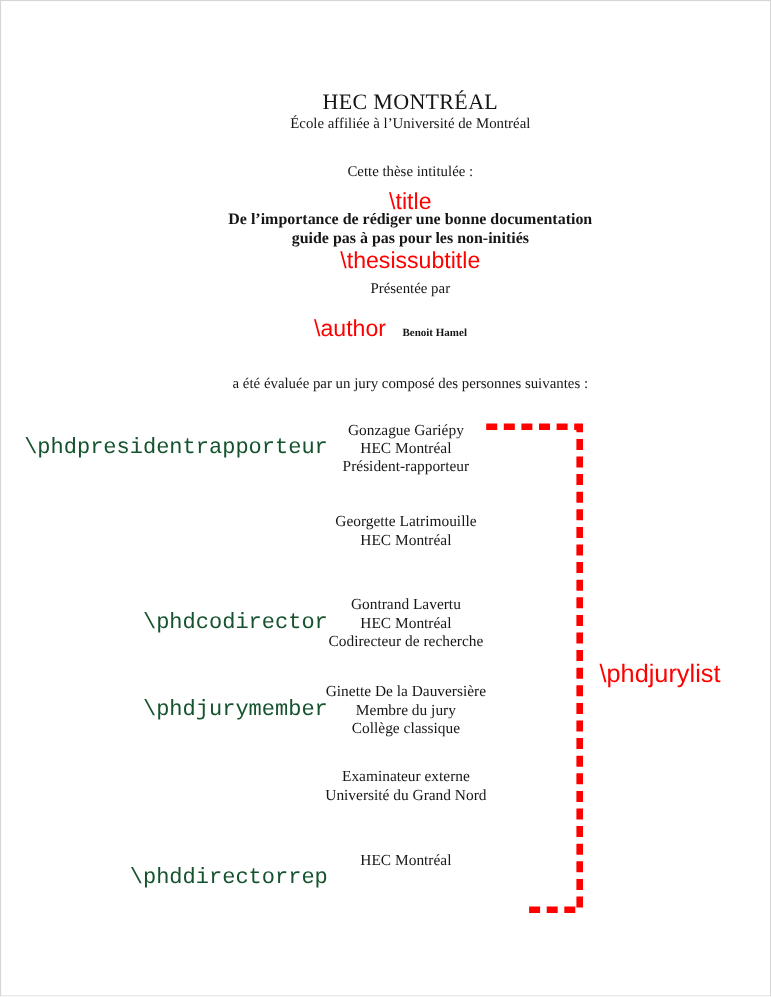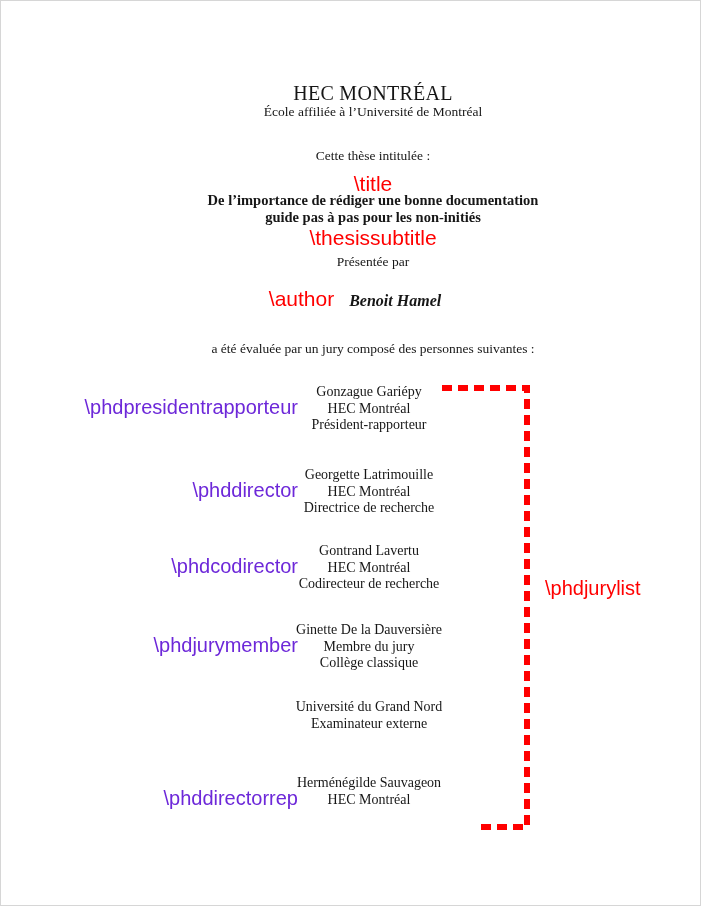--- a/index.html
+++ b/index.html
@@ -45,58 +45,57 @@
   .thesis-title {
     font-size: 14.5px;
     line-height: 16.5px;
     font-weight: bold;
   }
   .author-row {
     top: 286px;
     transform: translateX(-18px);
   }
   .author-name {
-    font-size: 16px;
+    font-size: 10px;
     font-weight: bold;
-    font-style: italic;
   }
   .author-gap {
     display: inline-block;
     width: 15px;
   }
   .jury-row {
     position: absolute;
     left: 0;
     width: 701px;
     height: 50px;
   }
   .jury-cmd {
     position: absolute;
     left: 0;
     top: 12px;
     width: 297px;
     text-align: right;
-    font-family: Liberation Sans, sans-serif;
+    font-family: Liberation Mono, monospace;
     font-size: 20px;
     line-height: 23px;
-    color: #6d28d9;
+    color: #14532d;
     white-space: nowrap;
   }
   .jury-info {
     position: absolute;
     left: 203px;
     width: 330px;
     text-align: center;
     font-size: 14px;
     line-height: 16.5px;
   }
   .jurylist-cmd {
     left: 544px;
-    top: 576px;
-    font-size: 20px;
+    top: 600px;
+    font-size: 23px;
     line-height: 23px;
     white-space: nowrap;
   }
   .bracket-overlay {
     position: absolute;
     left: 0;
     top: 0;
     pointer-events: none;
   }
 </style>
@@ -127,25 +126,23 @@
   <div class="jury-row" style="top:383px">
     <div class="jury-cmd">\phdpresidentrapporteur</div>
     <div class="jury-info">
       <div>Gonzague Gariépy</div>
       <div>HEC Montréal</div>
       <div>Président-rapporteur</div>
     </div>
   </div>
 
   <div class="jury-row" style="top:466px">
-    <div class="jury-cmd">\phddirector</div>
     <div class="jury-info">
       <div>Georgette Latrimouille</div>
       <div>HEC Montréal</div>
-      <div>Directrice de recherche</div>
     </div>
   </div>
 
   <div class="jury-row" style="top:542px">
     <div class="jury-cmd">\phdcodirector</div>
     <div class="jury-info">
       <div>Gontrand Lavertu</div>
       <div>HEC Montréal</div>
       <div>Codirecteur de recherche</div>
     </div>
@@ -155,29 +152,28 @@
     <div class="jury-cmd">\phdjurymember</div>
     <div class="jury-info">
       <div>Ginette De la Dauversière</div>
       <div>Membre du jury</div>
       <div>Collège classique</div>
     </div>
   </div>
 
   <div class="jury-row" style="top:698px">
     <div class="jury-info">
+      <div>Examinateur externe</div>
       <div>Université du Grand Nord</div>
-      <div>Examinateur externe</div>
     </div>
   </div>
 
   <div class="jury-row" style="top:774px">
     <div class="jury-cmd">\phddirectorrep</div>
     <div class="jury-info">
-      <div>Herménégilde Sauvageon</div>
       <div>HEC Montréal</div>
     </div>
   </div>
 
   <svg class="bracket-overlay" width="699" height="904" viewBox="0 0 699 904" aria-hidden="true">
     <path d="M 441 387 H 526 V 826 H 476" fill="none" stroke="#ff0000" stroke-width="6" stroke-dasharray="10 6" stroke-linecap="butt" stroke-linejoin="miter"></path>
   </svg>
 
   <div class="abs cmd jurylist-cmd">\phdjurylist</div>
 

